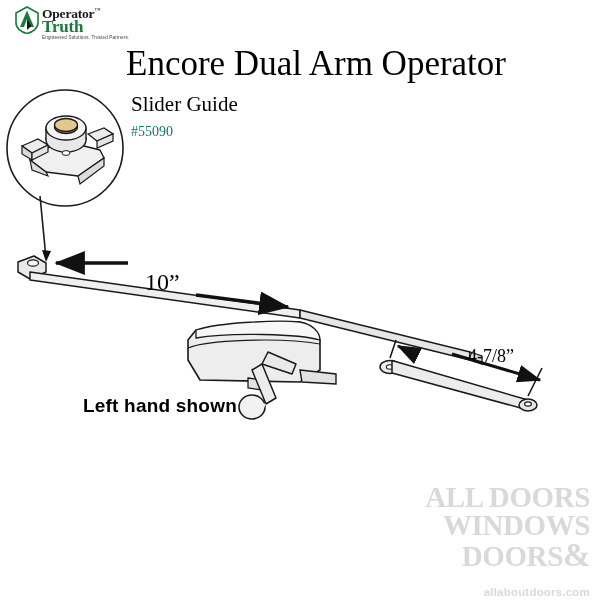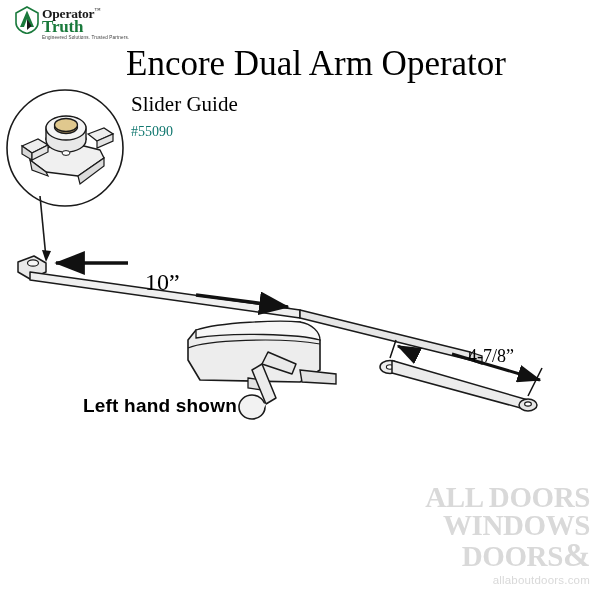--- a/index.html
+++ b/index.html
@@ -156,22 +156,22 @@
     white-space: nowrap;
   }
   .wm-amp {
     font-size: 33px;
   }
   #wm-url {
     font-family: "Liberation Sans", sans-serif;
     font-size: 11.5px;
     color: #d9d9d9;
     letter-spacing: 0.2px;
-    margin-top: 4px;
-    font-weight: normal;
+    margin-top: 16px;
+    font-weight: bold;
   }
 </style>
 </head>
 <body>
 
 <div id="page">
 
   <div id="brand">
     <svg id="brand-mark" viewBox="0 0 26 28">
       <path d="M13 1 L24 7 L24 17 C24 22 19 26 13 27.5 C7 26 2 22 2 17 L2 7 Z" fill="none" stroke="#1a7a3c" stroke-width="1.6"></path>

